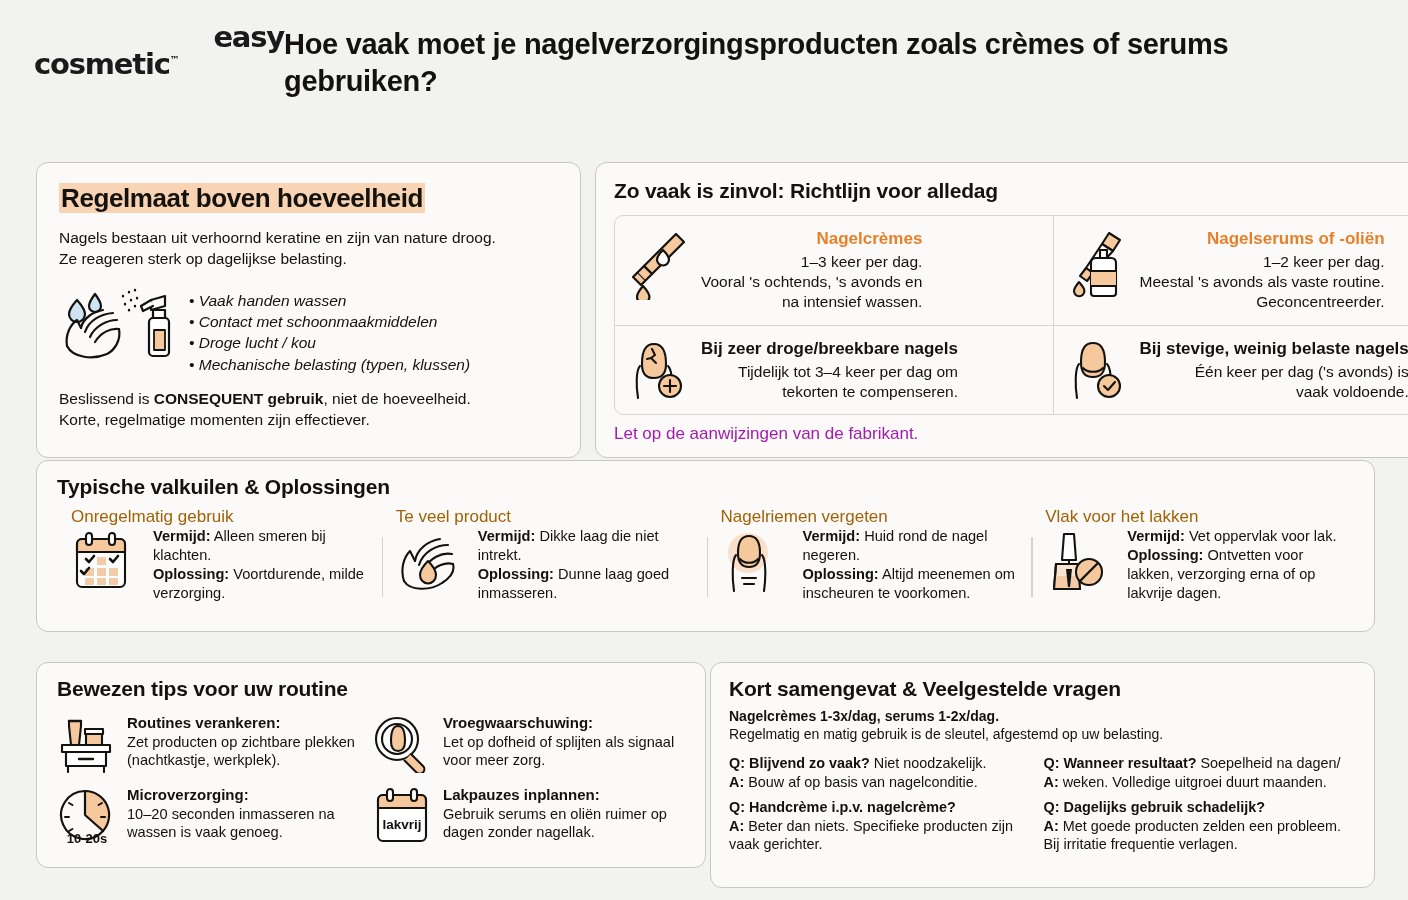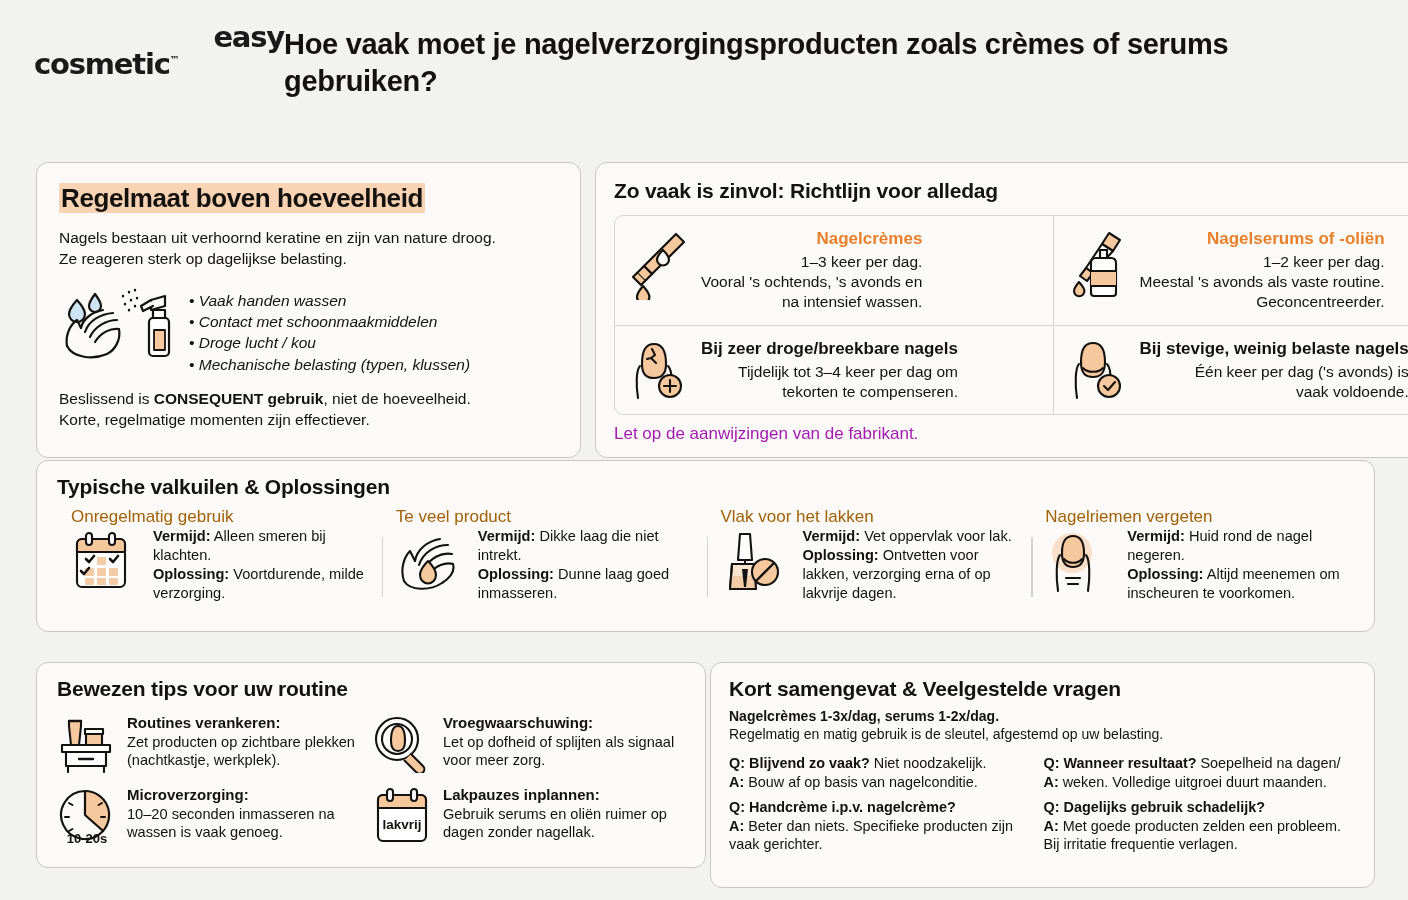--- a/index.html
+++ b/index.html
@@ -299,61 +299,61 @@
             </svg>
           </div>
           <div class="txt">
             <div><span class="b">Vermijd:</span><span> Dikke laag die niet intrekt.</span></div>
             <div><span class="b">Oplossing:</span><span> Dunne laag goed inmasseren.</span></div>
           </div>
         </div>
       </div>
 
       <div class="pit-col">
+        <div class="pit-head">Nagelriemen vergeten</div>
+        <div class="pit-body">
+          <div class="ico">
+            <svg width="60" height="62" viewBox="0 0 60 62">
+              <ellipse cx="27" cy="22" rx="20" ry="20" fill="#fae0cb"></ellipse>
+              <g fill="none" stroke="#14120f" stroke-width="2.1" stroke-linejoin="round" stroke-linecap="round">
+                <path d="M17 22 C17 10 21 5 28 5 C35 5 39 10 39 22 C39 32 35 36 28 36 C21 36 17 32 17 22z" fill="#f6c89e"></path>
+                <path d="M19 28 C23 33 33 33 37 28"></path>
+                <path d="M15 24 C11 29 11 46 13 60"></path>
+                <path d="M41 24 C45 29 45 46 43 60"></path>
+                <path d="M21 47 l14 0 M23 53 l10 0"></path>
+              </g>
+            </svg>
+          </div>
+          <div class="txt">
+            <div><span class="b">Vermijd:</span><span> Huid rond de nagel negeren.</span></div>
+            <div><span class="b">Oplossing:</span><span> Altijd meenemen om inscheuren te voorkomen.</span></div>
+          </div>
+        </div>
+      </div>
+
+      <div class="pit-col">
         <div class="pit-head">Vlak voor het lakken</div>
         <div class="pit-body">
           <div class="ico">
             <svg width="60" height="62" viewBox="0 0 60 62">
               <g fill="none" stroke="#14120f" stroke-width="2.1" stroke-linejoin="round" stroke-linecap="round">
                 <path d="M19 3 l10 0 l2 26 l-14 0 z" fill="#fff"></path>
                 <path d="M24 29 l0 10" stroke-width="2"></path>
                 <path d="M11 33 l22 0 l2 25 l-26 0 z" fill="#fae3cf"></path>
                 <path d="M10 45 l25 0 l1 13 l-27 0z" fill="#f4cba7" stroke="none"></path>
                 <path d="M11 33 l22 0 l2 25 l-26 0 z"></path>
                 <path d="M21 38 l6 0 l-2 18 l-2 0 z" fill="#14120f" stroke="none"></path>
                 <circle cx="44" cy="41" r="13" fill="#f6c89e"></circle>
                 <path d="M36 49 l16 -16" stroke-width="2.4"></path>
               </g>
             </svg>
           </div>
           <div class="txt">
             <div><span class="b">Vermijd:</span><span> Vet oppervlak voor lak.</span></div>
             <div><span class="b">Oplossing:</span><span> Ontvetten voor lakken, verzorging erna of op lakvrije dagen.</span></div>
-          </div>
-        </div>
-      </div>
-
-      <div class="pit-col">
-        <div class="pit-head">Nagelriemen vergeten</div>
-        <div class="pit-body">
-          <div class="ico">
-            <svg width="60" height="62" viewBox="0 0 60 62">
-              <ellipse cx="27" cy="22" rx="20" ry="20" fill="#fae0cb"></ellipse>
-              <g fill="none" stroke="#14120f" stroke-width="2.1" stroke-linejoin="round" stroke-linecap="round">
-                <path d="M17 22 C17 10 21 5 28 5 C35 5 39 10 39 22 C39 32 35 36 28 36 C21 36 17 32 17 22z" fill="#f6c89e"></path>
-                <path d="M19 28 C23 33 33 33 37 28"></path>
-                <path d="M15 24 C11 29 11 46 13 60"></path>
-                <path d="M41 24 C45 29 45 46 43 60"></path>
-                <path d="M21 47 l14 0 M23 53 l10 0"></path>
-              </g>
-            </svg>
-          </div>
-          <div class="txt">
-            <div><span class="b">Vermijd:</span><span> Huid rond de nagel negeren.</span></div>
-            <div><span class="b">Oplossing:</span><span> Altijd meenemen om inscheuren te voorkomen.</span></div>
           </div>
         </div>
       </div>
 
     </div>
   </div>
 
   <div class="card" id="card-tips">
     <div class="card-title">Bewezen tips voor uw routine</div>
     <div class="tip-grid">

